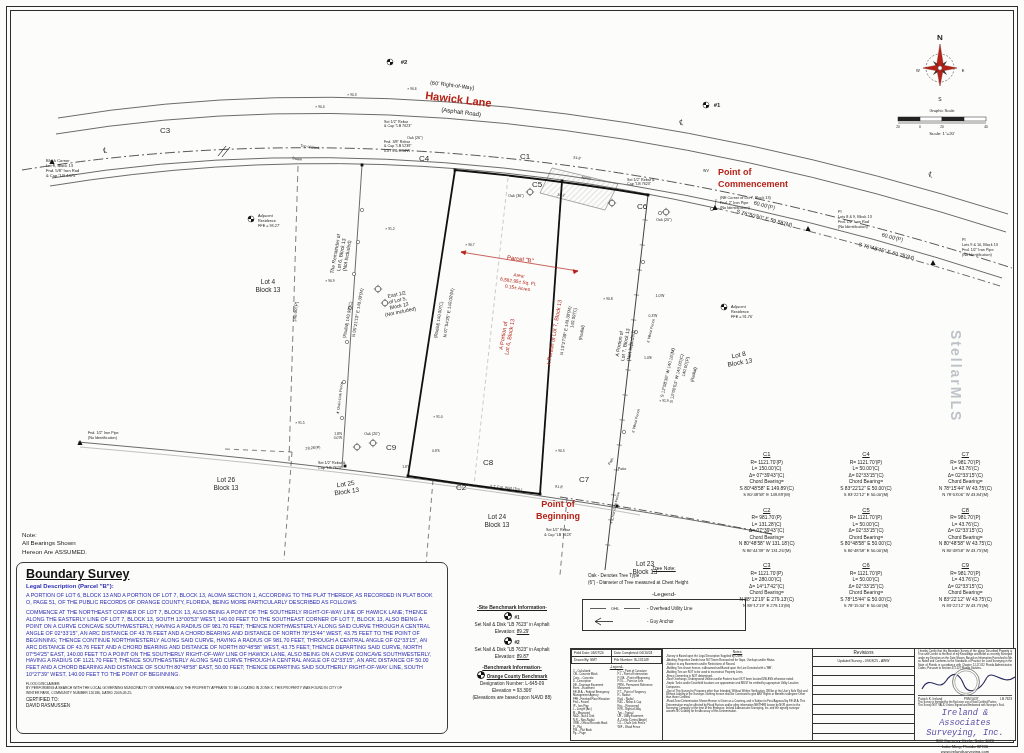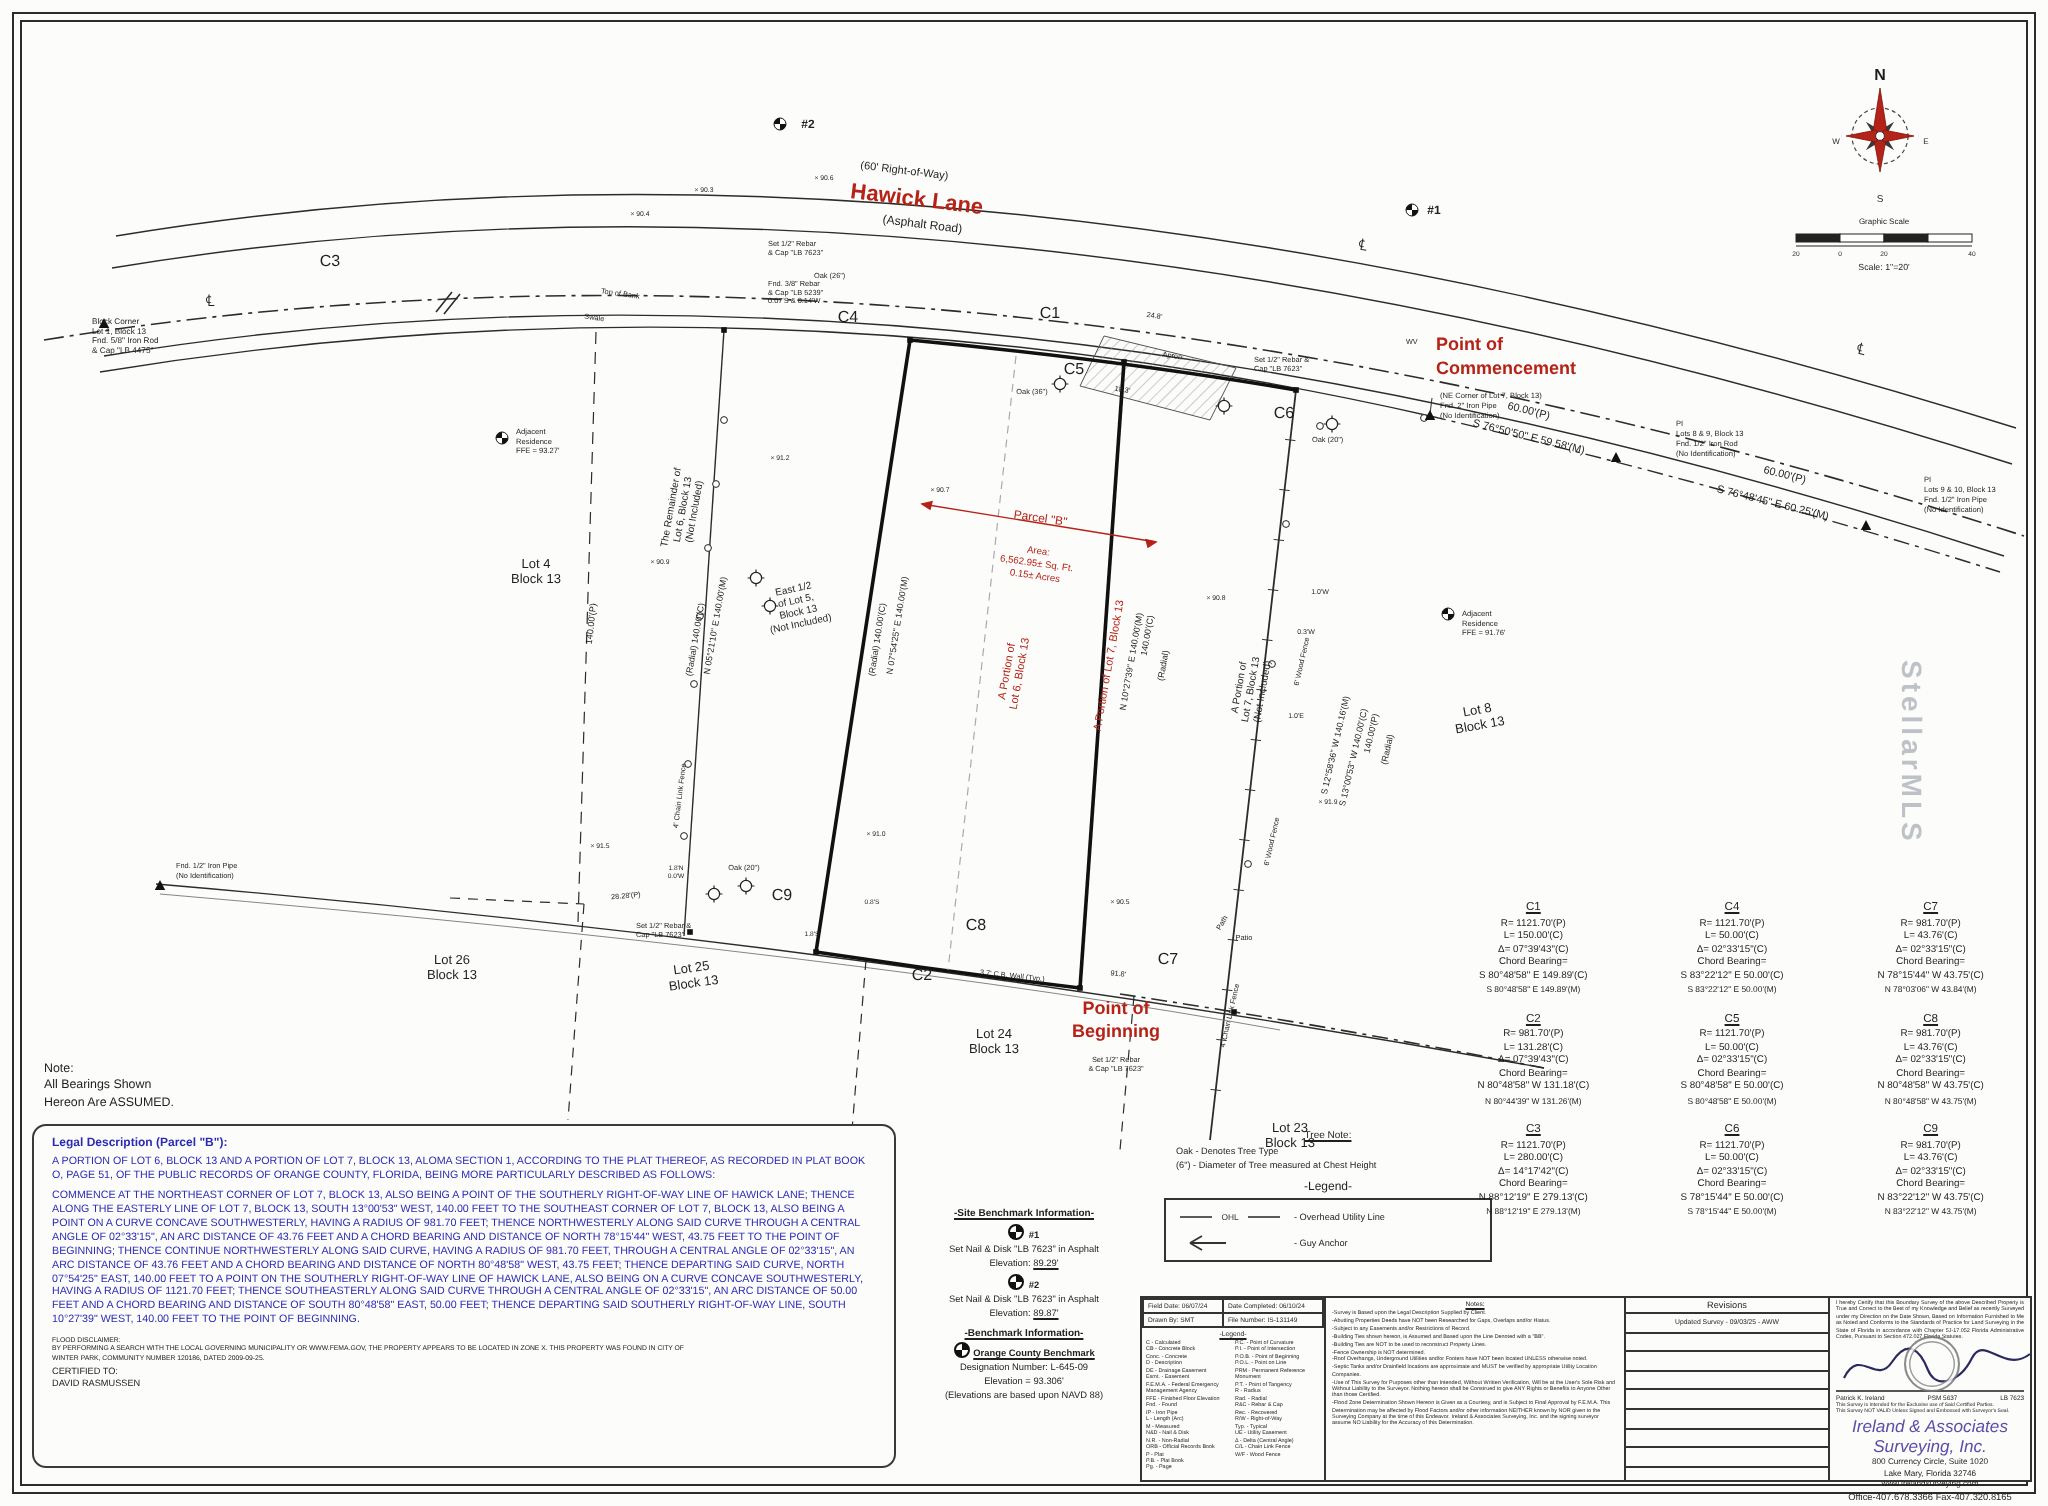--- a/index.html
+++ b/index.html
@@ -49,21 +49,21 @@
   .colb div.nt{margin-bottom:0.5px;}
   .colc{width:102px;font-size:3.5px;}
   .colc .rh{text-align:center;font-size:4.6px;border-bottom:0.6px solid #333;padding:1px 0;}
   .colc .rrow{border-bottom:0.55px solid #333;height:8.6px;font-size:3.4px;text-align:center;line-height:8.6px;overflow:hidden;}
   .cold{flex:1;font-size:2.7px;padding:1px 3px;position:relative;}
   .cold .certp{line-height:1.25;text-align:justify;}
   .sigzone{position:relative;height:25px;}
   .seal{position:absolute;left:34px;top:-2px;width:26px;height:26px;border:0.8px solid #777;border-radius:50%;box-shadow:inset 0 0 0 1.5px #fcfcfa, inset 0 0 0 2.2px #888;opacity:.85;}
   .namerow{display:flex;justify-content:space-between;border-top:0.5px solid #555;padding-top:0.5px;font-size:3.2px;}
   .subline{font-size:2.55px;line-height:1.3;}
-  .company{font-family:Liberation Sans, sans-serif;font-style:italic;font-size:8.6px;color:#5b4ea8;text-align:center;margin-top:1px;}
+  .company{font-family:Liberation Mono, monospace;font-style:italic;font-size:8.6px;color:#5b4ea8;text-align:center;margin-top:1px;}
   .addr{text-align:center;font-size:4.1px;line-height:1.35;}
   .phone{text-align:center;font-size:4.7px;margin-top:1px;}
   
   .wm{left:948px;top:330px;writing-mode:vertical-rl;font-size:14px;letter-spacing:2px;color:rgba(105,115,130,0.42);font-weight:bold;}
 </style>
 </head>
 <body>
 
 <div class="sheet">
 
@@ -383,20 +383,21 @@
 
   <div class="abs wm">StellarMLS</div>
 
   <div class="abs noteblock" id="noteblock">
       <div>Note:</div>
       <div>All Bearings Shown</div>
       <div>Hereon Are ASSUMED.</div>
     </div>
 
   <div class="abs legalbox">
+    <div class="lg-title">Boundary Survey</div>
     <div class="lg-sub">Legal Description (Parcel "B"):</div>
     <div class="lg-p">A PORTION OF LOT 6, BLOCK 13 AND A PORTION OF LOT 7, BLOCK 13, ALOMA SECTION 1, ACCORDING TO THE PLAT THEREOF, AS RECORDED IN PLAT BOOK O, PAGE 51, OF THE PUBLIC RECORDS OF ORANGE COUNTY, FLORIDA, BEING MORE PARTICULARLY DESCRIBED AS FOLLOWS:</div>
     <div class="lg-p">COMMENCE AT THE NORTHEAST CORNER OF LOT 7, BLOCK 13, ALSO BEING A POINT OF THE SOUTHERLY RIGHT-OF-WAY LINE OF HAWICK LANE; THENCE ALONG THE EASTERLY LINE OF LOT 7, BLOCK 13, SOUTH 13°00'53" WEST, 140.00 FEET TO THE SOUTHEAST CORNER OF LOT 7, BLOCK 13, ALSO BEING A POINT ON A CURVE CONCAVE SOUTHWESTERLY, HAVING A RADIUS OF 981.70 FEET; THENCE NORTHWESTERLY ALONG SAID CURVE THROUGH A CENTRAL ANGLE OF 02°33'15", AN ARC DISTANCE OF 43.76 FEET AND A CHORD BEARING AND DISTANCE OF NORTH 78°15'44" WEST, 43.75 FEET TO THE POINT OF BEGINNING; THENCE CONTINUE NORTHWESTERLY ALONG SAID CURVE, HAVING A RADIUS OF 981.70 FEET, THROUGH A CENTRAL ANGLE OF 02°33'15", AN ARC DISTANCE OF 43.76 FEET AND A CHORD BEARING AND DISTANCE OF NORTH 80°48'58" WEST, 43.75 FEET; THENCE DEPARTING SAID CURVE, NORTH 07°54'25" EAST, 140.00 FEET TO A POINT ON THE SOUTHERLY RIGHT-OF-WAY LINE OF HAWICK LANE, ALSO BEING ON A CURVE CONCAVE SOUTHWESTERLY, HAVING A RADIUS OF 1121.70 FEET; THENCE SOUTHEASTERLY ALONG SAID CURVE THROUGH A CENTRAL ANGLE OF 02°33'15", AN ARC DISTANCE OF 50.00 FEET AND A CHORD BEARING AND DISTANCE OF SOUTH 80°48'58" EAST, 50.00 FEET; THENCE DEPARTING SAID SOUTHERLY RIGHT-OF-WAY LINE, SOUTH 10°27'39" WEST, 140.00 FEET TO THE POINT OF BEGINNING.</div>
     <div class="lg-floodh">FLOOD DISCLAIMER:</div>
     <div class="lg-flood">BY PERFORMING A SEARCH WITH THE LOCAL GOVERNING MUNICIPALITY OR WWW.FEMA.GOV, THE PROPERTY APPEARS TO BE LOCATED IN ZONE X. THIS PROPERTY WAS FOUND IN CITY OF WINTER PARK, COMMUNITY NUMBER 120186, DATED 2009-09-25.</div>
     <div class="lg-cert">
       <div>CERTIFIED TO:</div>
       <div>DAVID RASMUSSEN</div>
     </div>
   </div>

